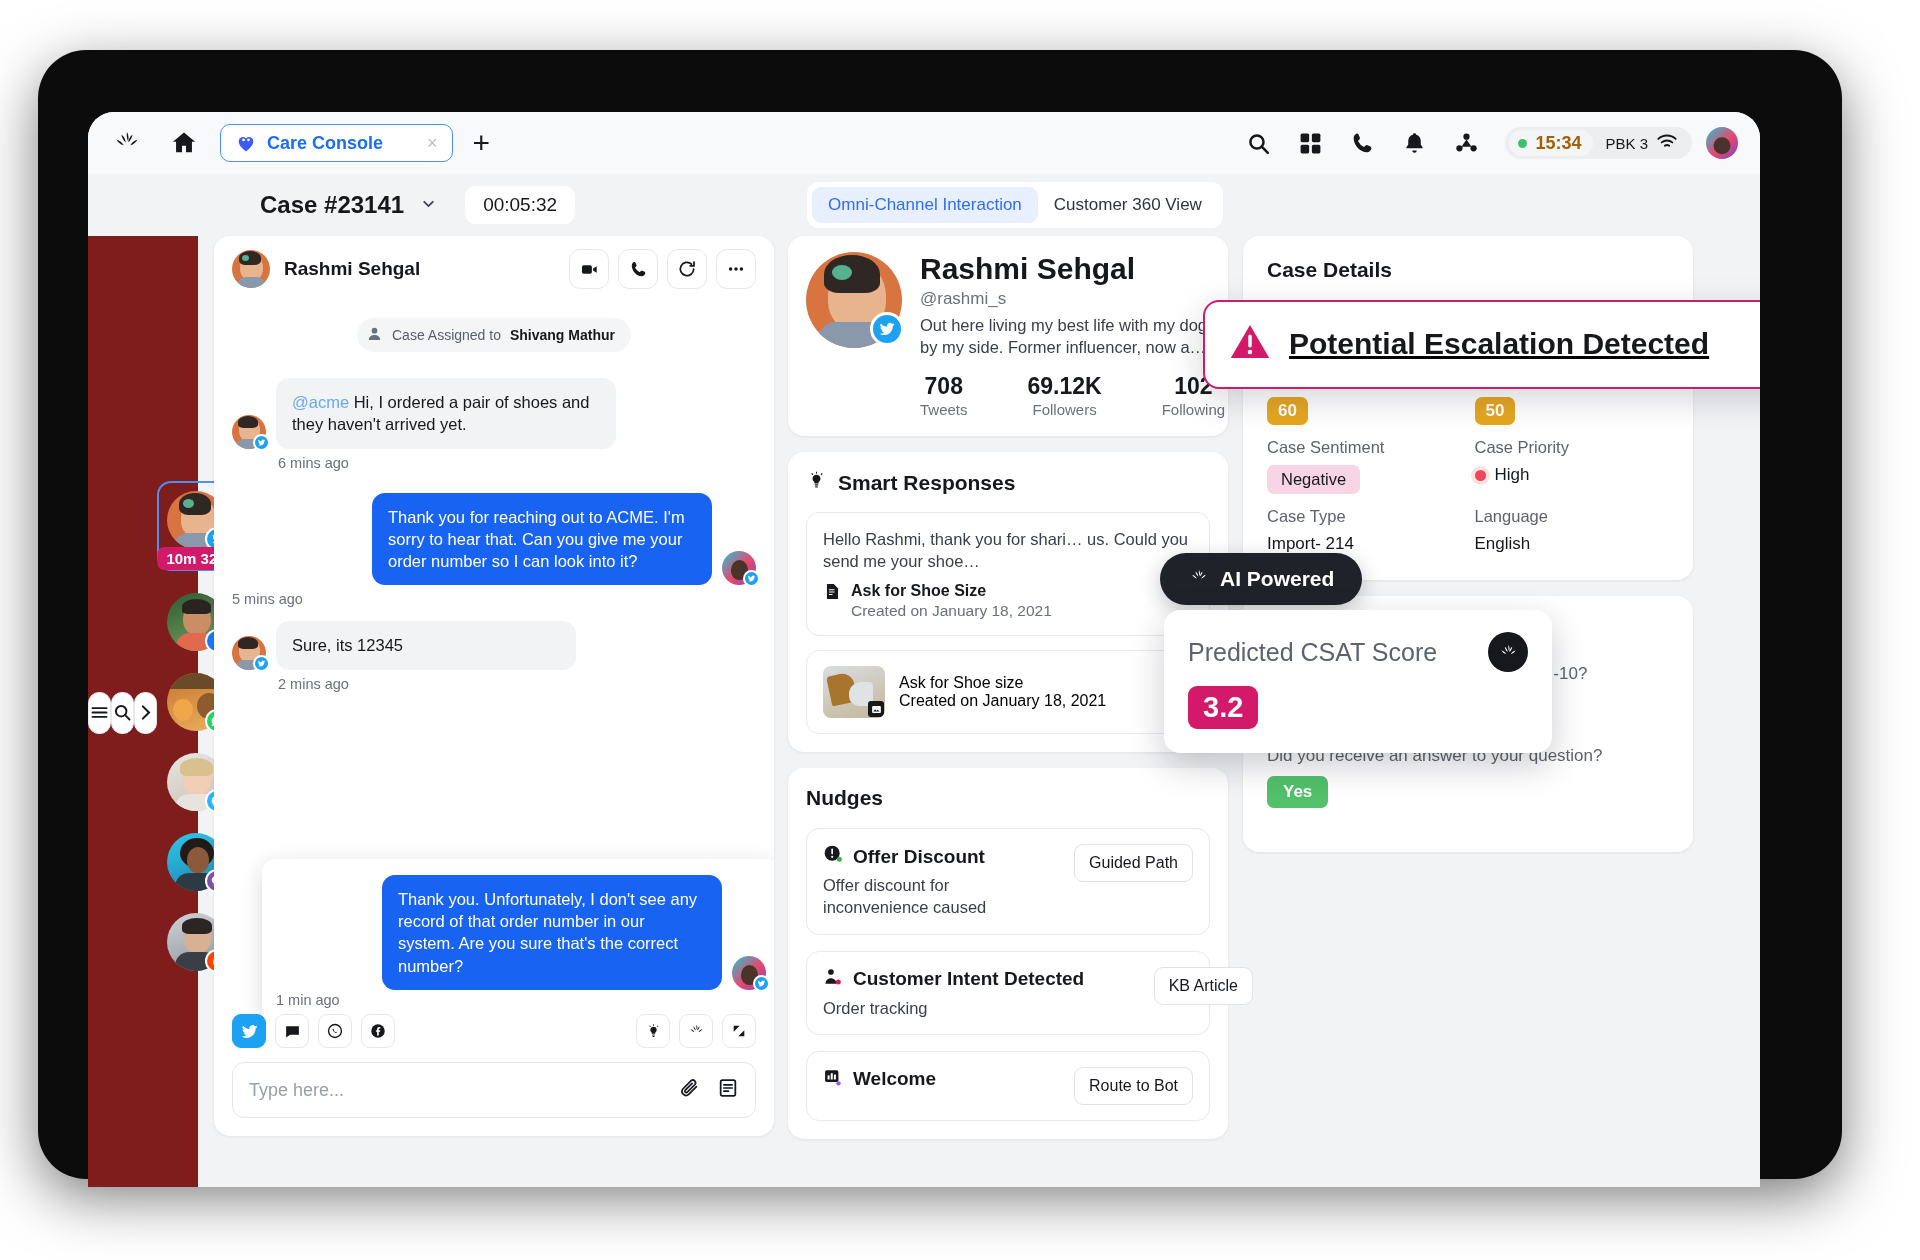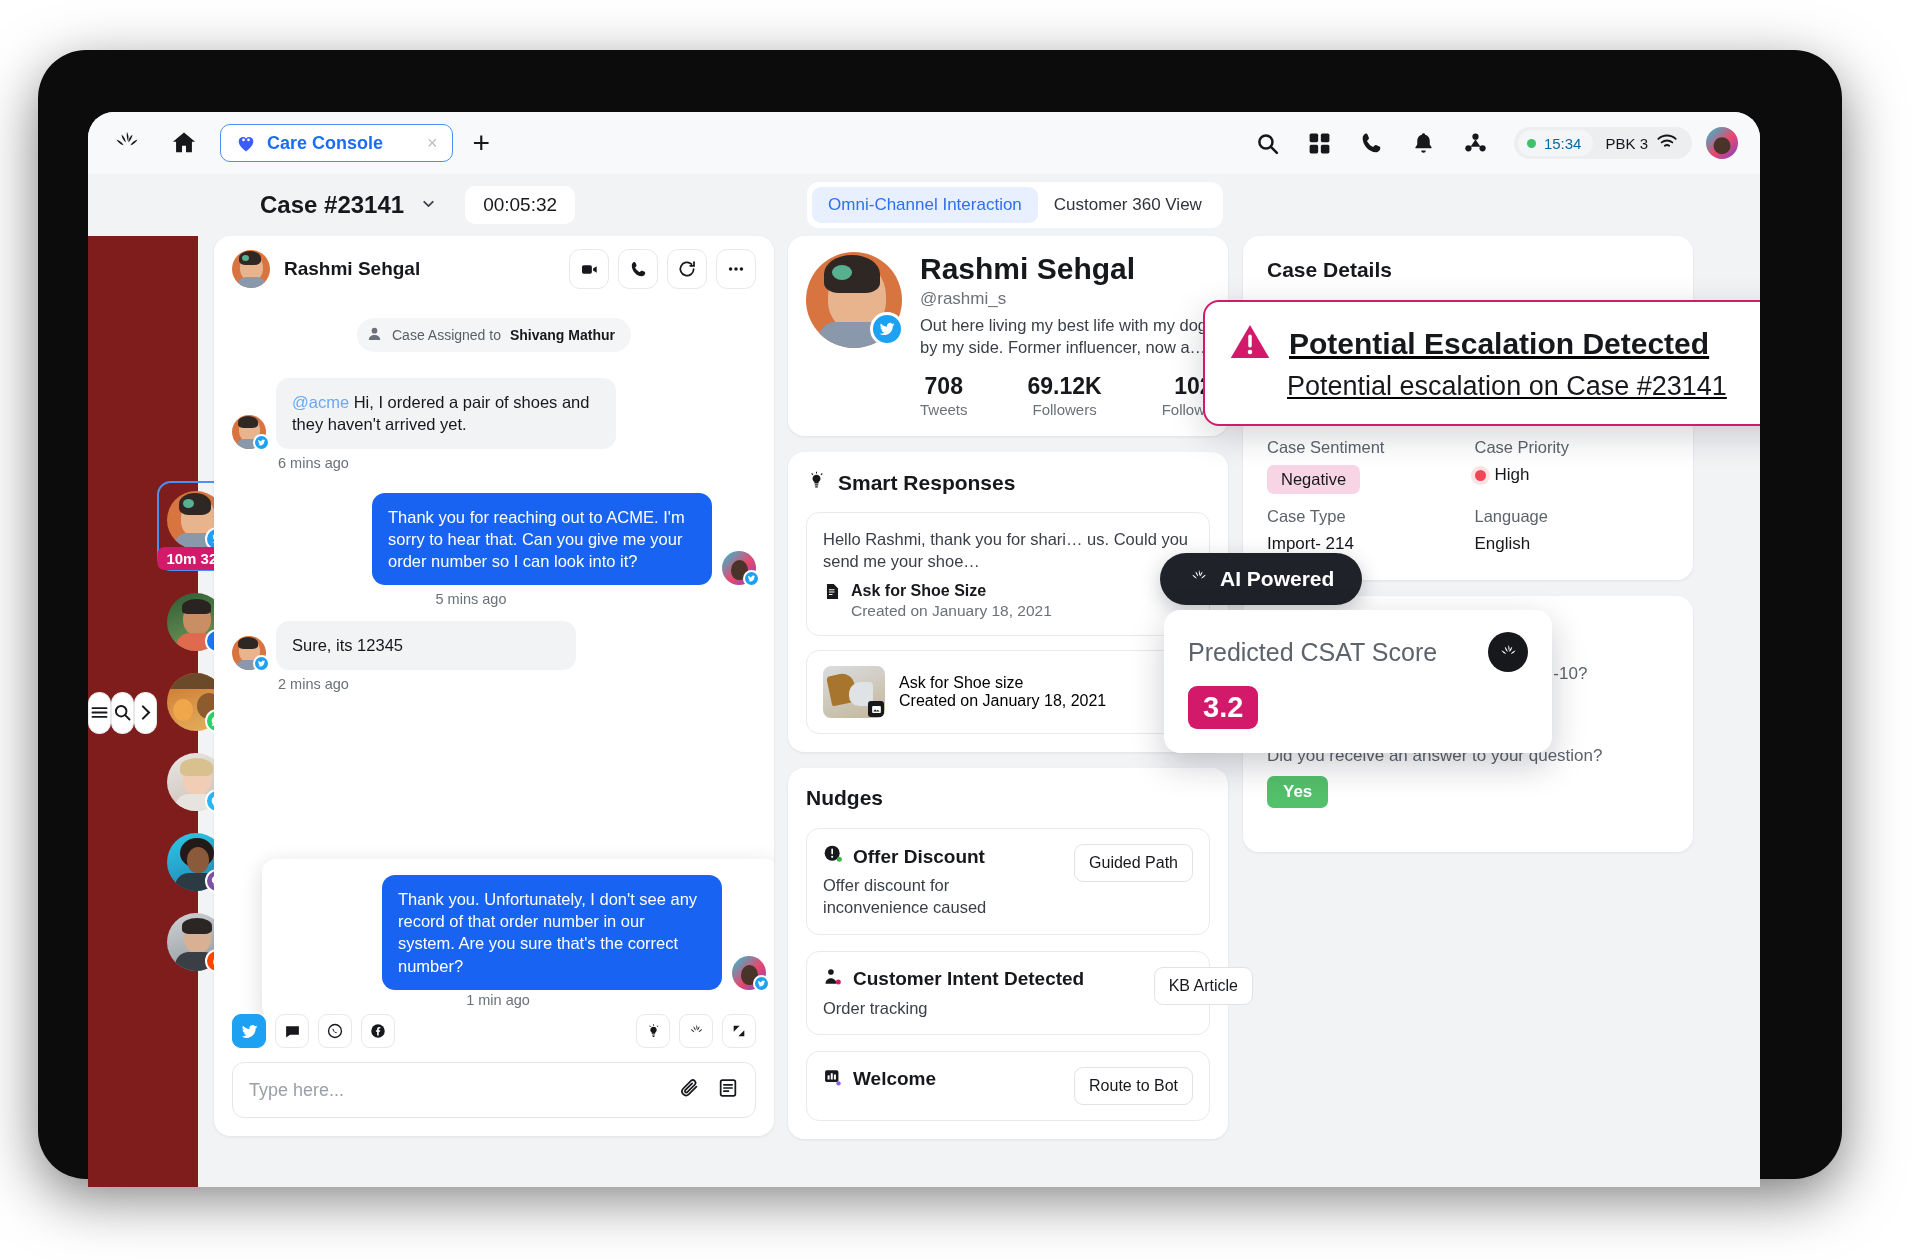--- a/index.html
+++ b/index.html
@@ -37,21 +37,21 @@
   .tabchip .t-close { color:#b9bdc4; font-size:18px; margin-left:34px; cursor:pointer; }
   .plus-tab { font-size:30px; color:#16181c; margin-left:20px; font-weight:300; line-height:1; cursor:pointer;}
   .ab-spacer { flex:1; }
   .ab-icons { display:flex; align-items:center; gap:27px; margin-right:26px; }
   .ab-icons svg { display:block; cursor:pointer; }
   .statuspill { display:flex; align-items:center; height:32px; background:#eceef0;
                 border-radius:16px; padding:0 4px; gap:0; }
   .sp-left { display:flex; align-items:center; gap:8px; background:#f4f5f6; height:26px;
              border-radius:13px; padding:0 12px 0 9px; }
   .sp-dot { width:9px; height:9px; border-radius:50%; background:#3ec16a; }
-  .sp-time { font-size:15px; color:#0369a1; font-weight:400; }
+  .sp-time { font-size:18px; color:#a16207; font-weight:700; }
   .sp-right { display:flex; align-items:center; gap:8px; padding:0 10px 0 12px; }
   .sp-net { font-size:15px; color:#16181c; font-weight:500; }
   .avatar-hd { width:32px; height:32px; border-radius:50%; margin-left:14px; overflow:hidden; flex:none;
                background:linear-gradient(135deg,#21c6d8,#e8476f 55%,#7a45c9); position:relative;}
   .avatar-hd::after{content:"";position:absolute;left:50%;top:52%;transform:translate(-50%,-40%);
       width:17px;height:17px;border-radius:50%;background:#4a3328;}
 
   
   .subhead { position:absolute; left:0; top:62px; width:100%; height:62px; background:#f2f3f5;
              display:flex; align-items:center; }
@@ -106,21 +106,21 @@
   .msg.out { justify-content:flex-end; }
   .bub-av { position:relative; width:34px; height:34px; border-radius:50%; flex:none; overflow:visible; }
   .bub-av .ph { width:34px; height:34px; border-radius:50%; overflow:hidden; display:block;}
   .bub-av .tw { position:absolute; right:-4px; bottom:-2px; width:17px; height:17px; border-radius:50%;
                 background:#1da1f2; border:2px solid #fff; display:flex; align-items:center; justify-content:center; }
   .bubble { max-width:340px; border-radius:13px; padding:13px 16px; font-size:16.5px; line-height:1.35; }
   .bub-in { background:#f2f3f5; color:#16181c; }
   .bub-out { background:#1863f2; color:#fff; }
   .mention { color:#6aa8f0; }
   .stamp { font-size:14.5px; color:#6b7178; margin:4px 0 22px 46px; }
-  .stamp.right { text-align:center; margin:0 46px 14px 0; }
+  .stamp.right { text-align:left; margin:0 46px 14px 0; }
 
   .float-msg { position:absolute; left:48px; right:-6px; bottom:-6px; background:#fff;
                border-radius:14px; box-shadow:0 6px 22px rgba(16,24,40,.16); padding:16px 14px 10px; }
 
   .composer { flex:none; padding:0 18px 18px; }
   .chan-row { display:flex; align-items:center; gap:9px; margin-bottom:14px; }
   .chan { width:34px; height:34px; border-radius:9px; border:1px solid #e6e8eb; background:#fff;
           display:flex; align-items:center; justify-content:center; cursor:pointer; }
   .chan.tw-active { background:#1da1f2; border-color:#1da1f2; }
   .chan-row .rightgrp { margin-left:auto; display:flex; gap:9px; }
@@ -875,18 +875,17 @@
         <div class="esc-row1">
           <span>
             <svg viewBox="0 0 24 22" width="42" height="39">
                 <path d="M12 1.6 23 20.4H1z" fill="#d31a6a"></path>
                 <rect x="11" y="7" width="2" height="7.4" rx="1" fill="#fff"></rect>
                 <circle cx="12" cy="17" r="1.3" fill="#fff"></circle>
               </svg>
           </span>
           <span class="esc-title">Potential Escalation Detected</span>
         </div>
-        <div class="esc-sub">Potential escalation on Case #23141</div>
       </div>
 
     </div>
   </div>
 </div>
 
 </body></html>

